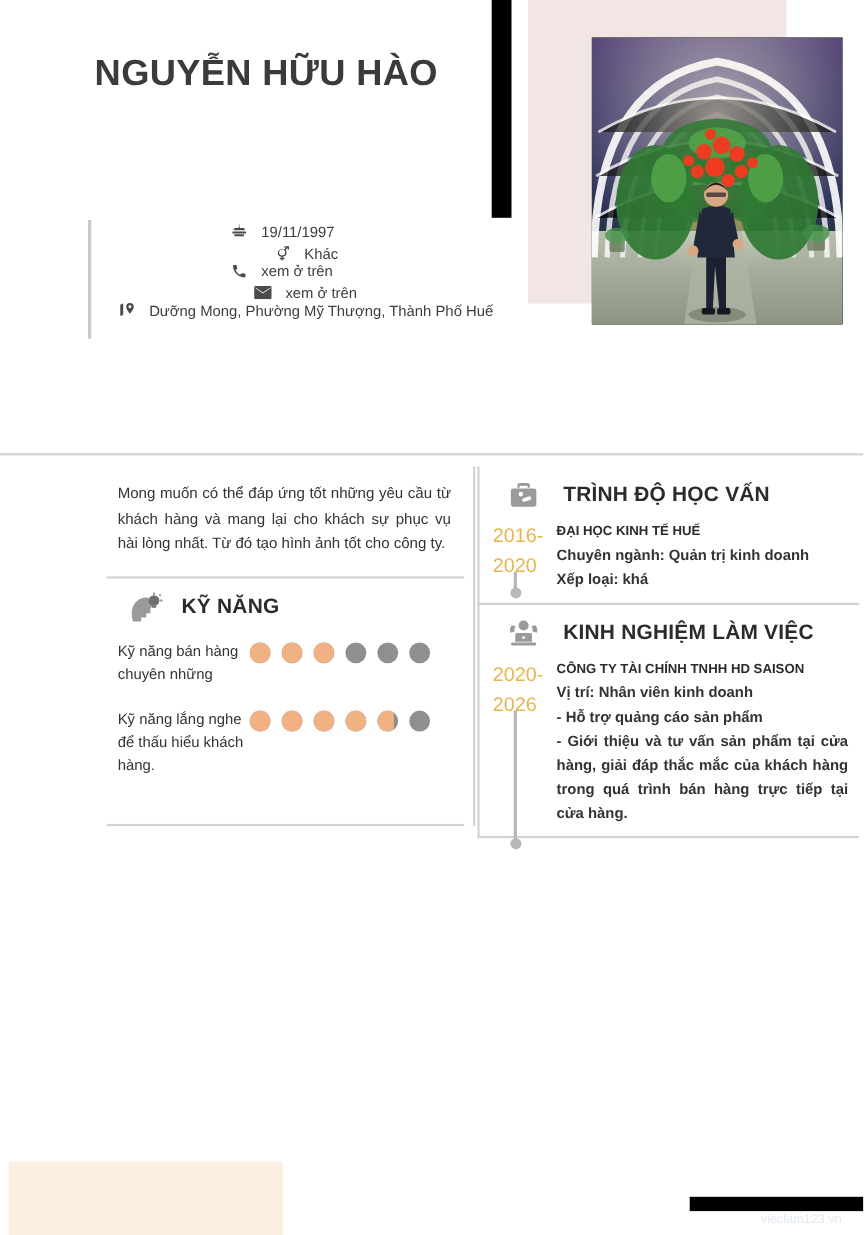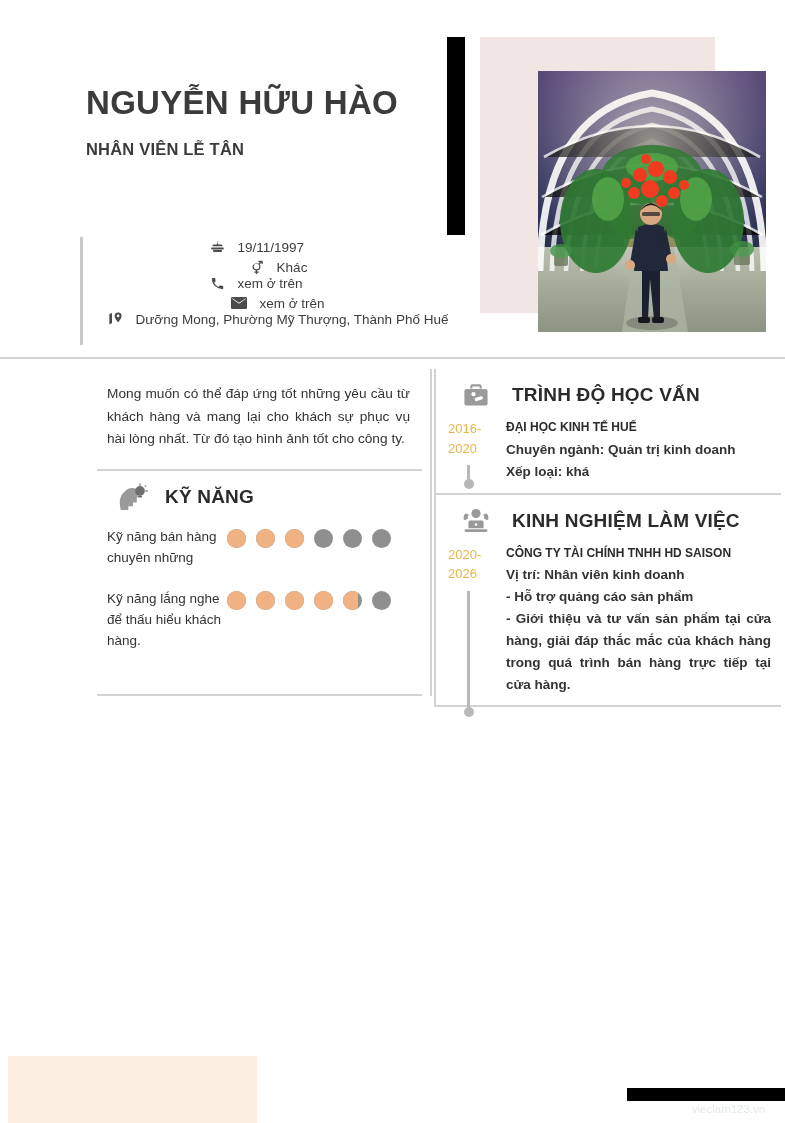--- a/index.html
+++ b/index.html
@@ -14,25 +14,24 @@
     position: relative;
     width: 785px;
     height: 1123px;
     background: #ffffff;
     overflow: hidden;
   }
 
   
   .header {
     position: relative;
-    height: 322px;
+    height: 414px;
     width: 785px;
     background: #ffffff;
     border-bottom: 2px solid #d2d2d2;
-    margin-top: 37px;
   }
   .black-bar {
     position: absolute;
     left: 447px;
     top: 0px;
     width: 18px;
     height: 198px;
     background: #000000;
   }
   .pink-block {
@@ -207,21 +206,21 @@
   }
 
   
   .entry {
     display: flex;
     padding: 4px 10px 10px 12px;
   }
   .entry-date {
     width: 56px;
     min-width: 56px;
-    font-size: 13px;
+    font-size: 18px;
     color: #e8b648;
     line-height: 1.5;
     position: relative;
     padding-bottom: 4px;
   }
   .tl {
     position: absolute;
     left: 19px;
     top: 46px;
     bottom: 0px;
@@ -375,21 +374,20 @@
           <rect x="196" y="182" width="16" height="12" rx="2"></rect>
           <ellipse cx="204" cy="178" rx="12" ry="8" fill="#3e8f42"></ellipse>
           <rect x="16" y="184" width="14" height="11" rx="2"></rect>
           <ellipse cx="23" cy="180" rx="11" ry="7" fill="#3e8f42"></ellipse>
         </g>
       </svg>
     </div>
 
     <div class="name-block">
       <div class="cv-name">NGUYỄN HỮU HÀO</div>
-      <div class="cv-title">NHÂN VIÊN LỄ TÂN</div>
     </div>
 
     <div class="contact-wrap">
 
       <div class="contact-row">
         <div class="contact-cell c1">
           <span class="ico">
             <svg width="15" height="15" viewBox="0 0 24 24">
                 <path d="M12 1.5c.7.8.9 1.5.3 2.2h-.7c-.5-.7-.3-1.4.4-2.2zM6 7h12a2 2 0 0 1 2 2v1H4V9a2 2 0 0 1 2-2zm-3 5h18c.6 0 1 .4 1 1v1c0 .6-.4 1-1 1H3c-.6 0-1-.4-1-1v-1c0-.6.4-1 1-1zm2 4h14v2c0 .6-.4 1-1 1H6c-.6 0-1-.4-1-1v-2zm6-11h2v2h-2V5z"></path>
               </svg>

